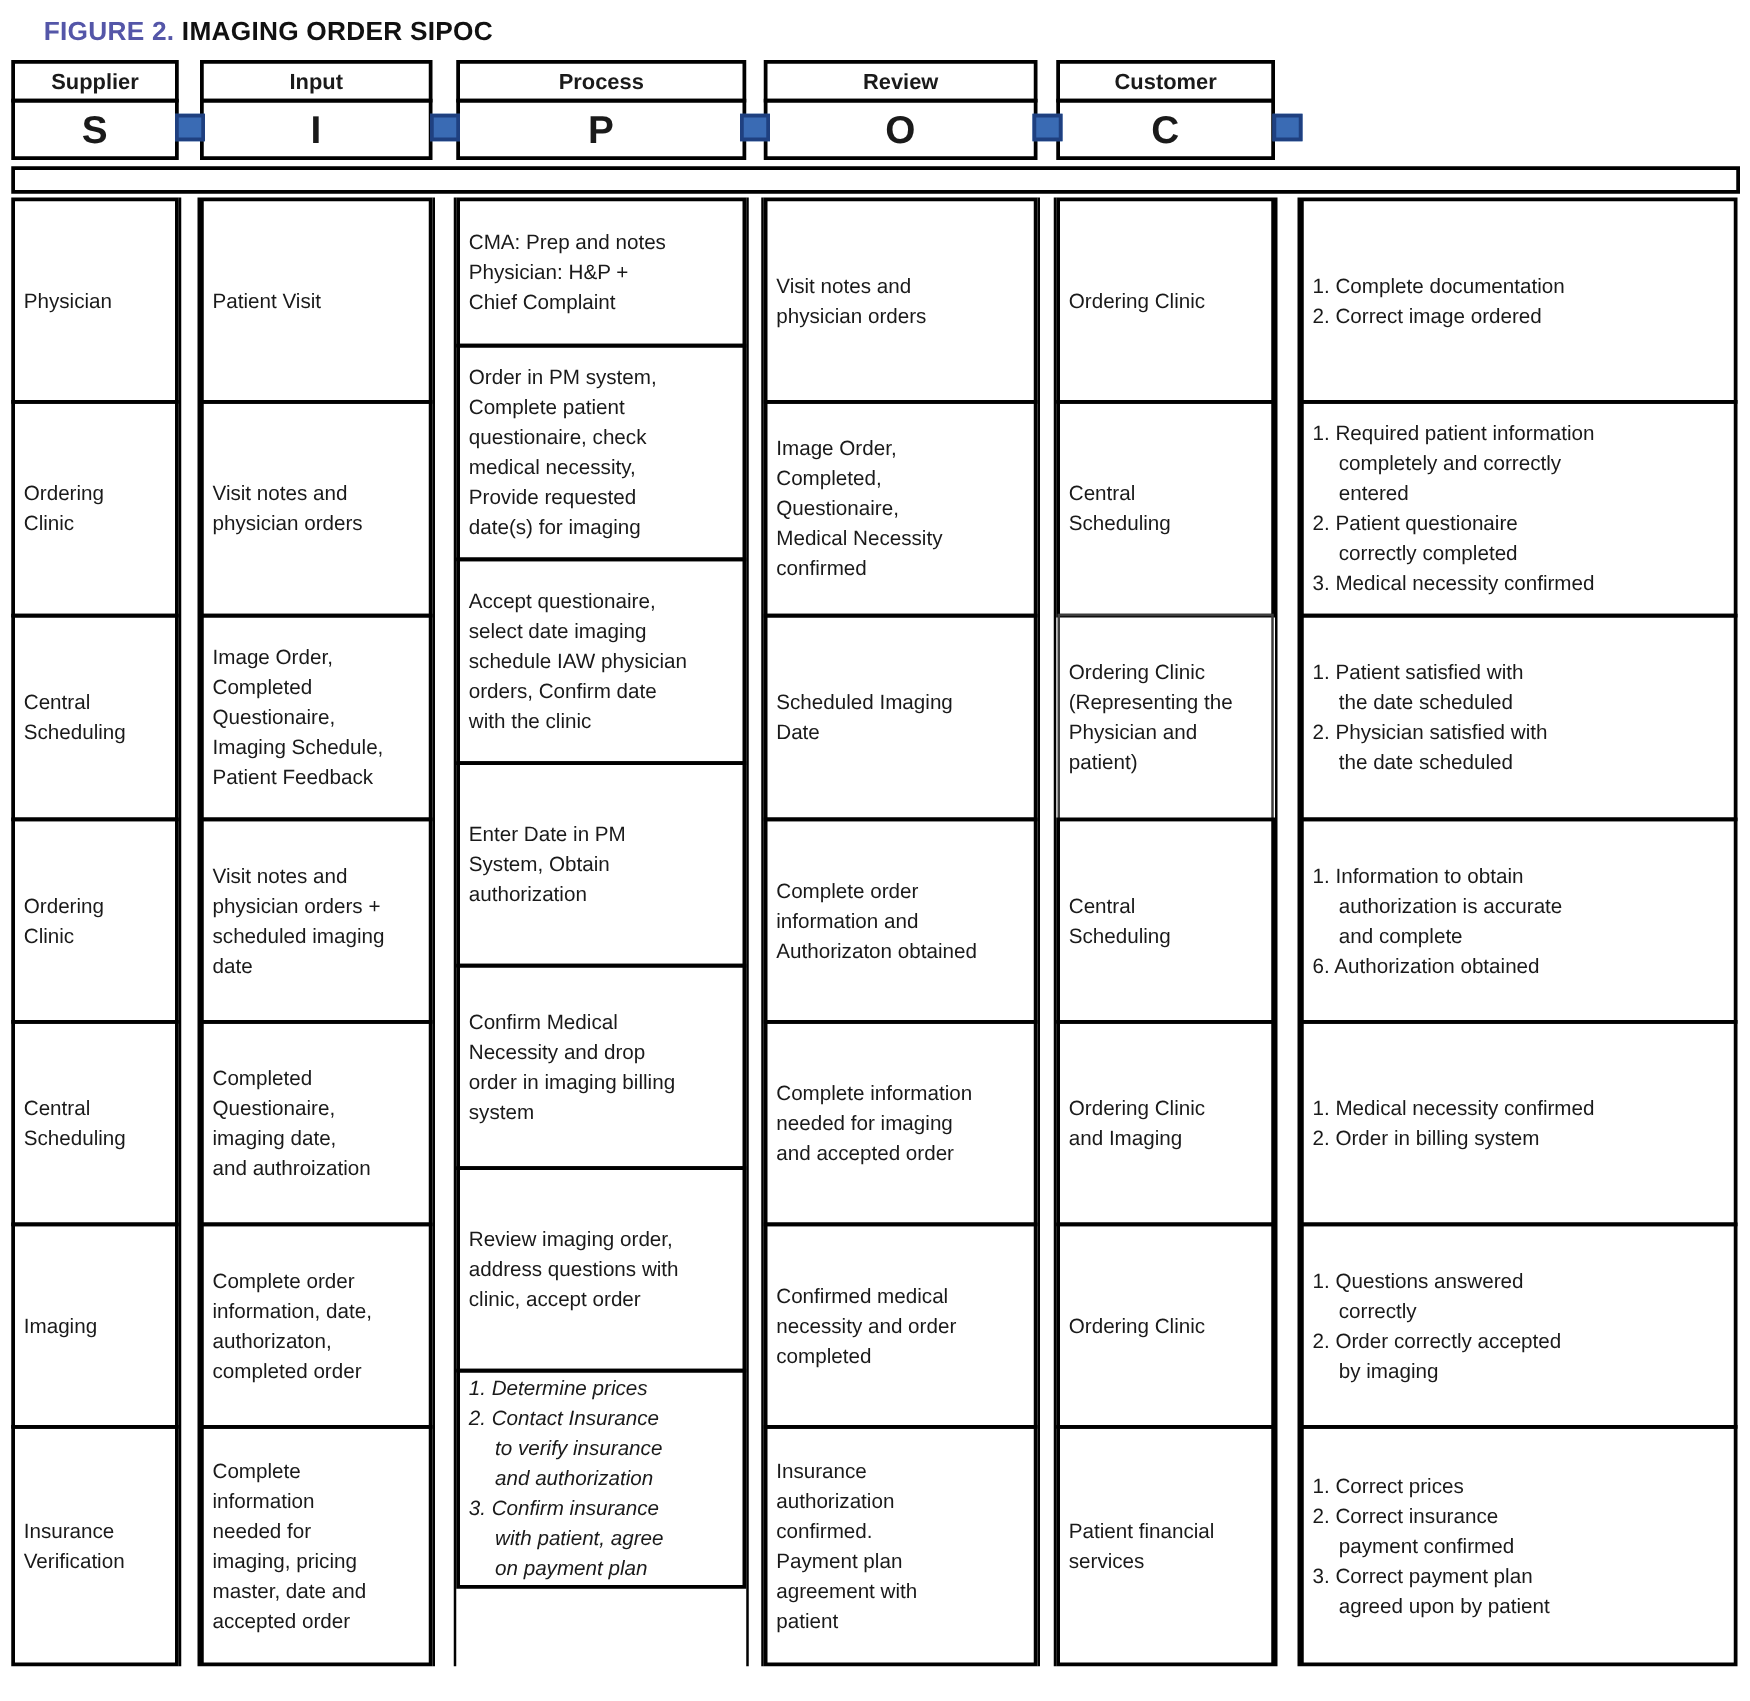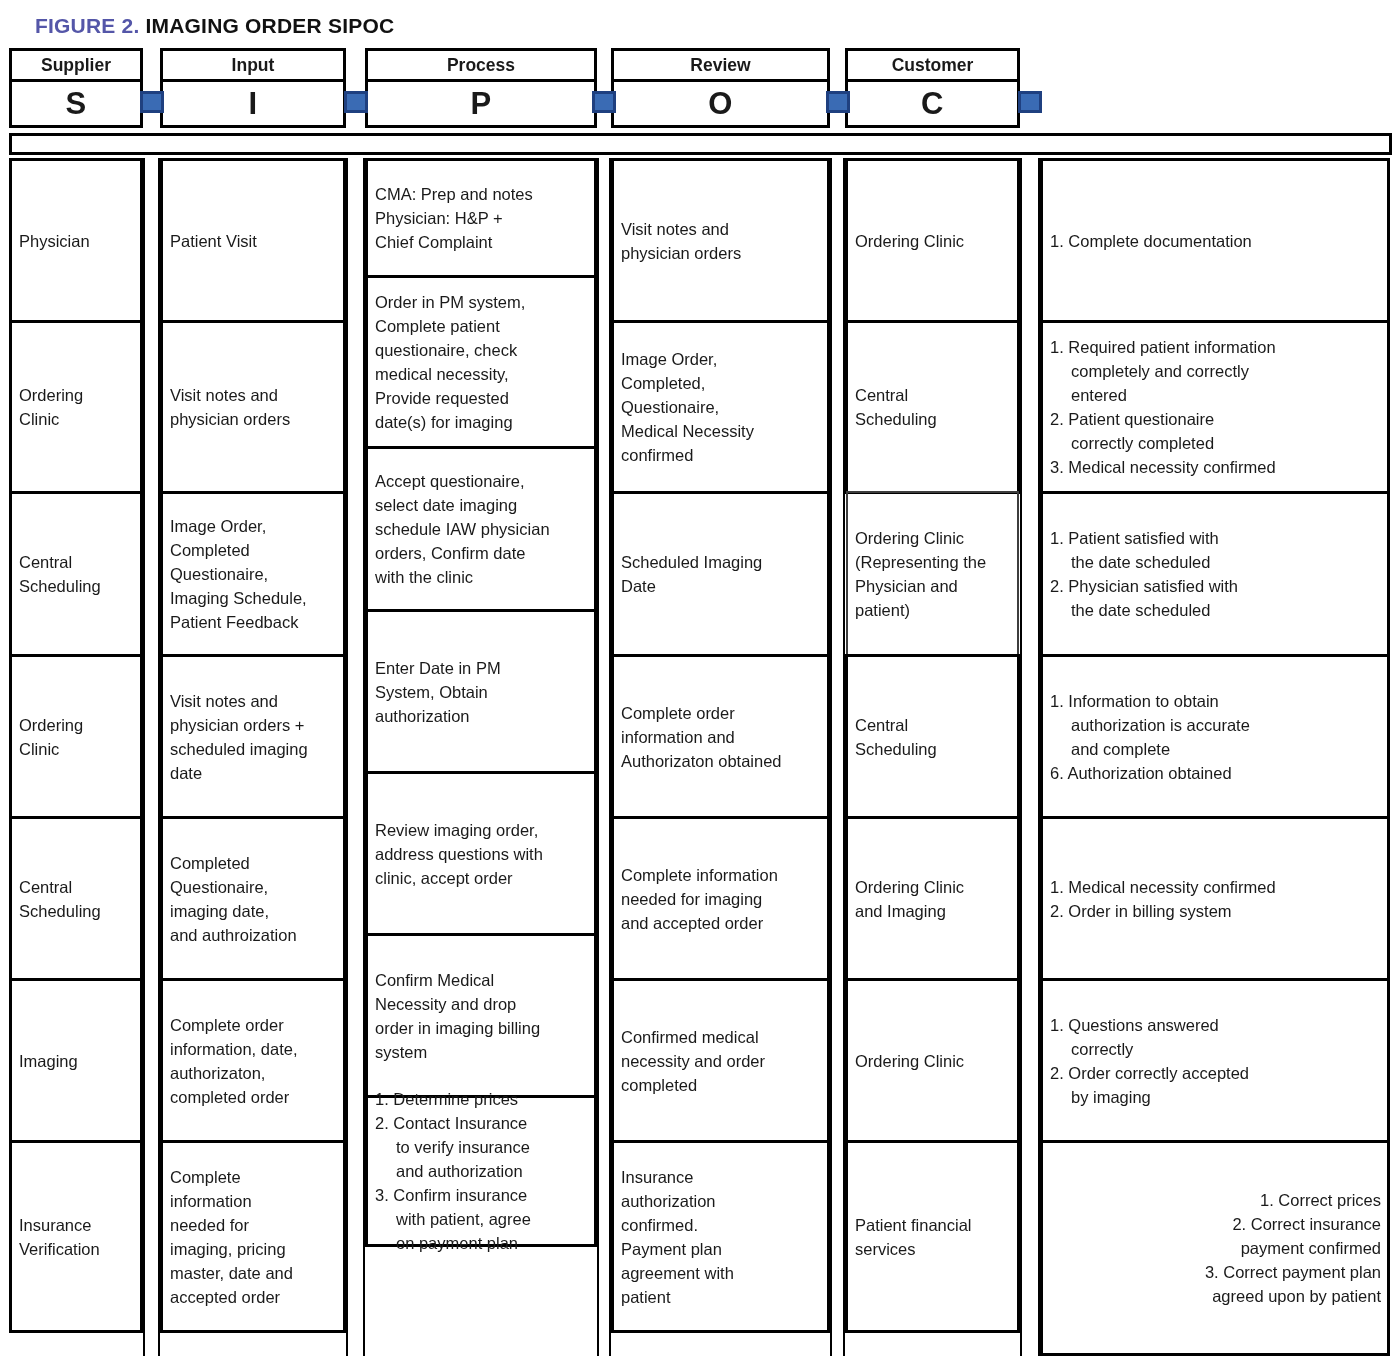--- a/index.html
+++ b/index.html
@@ -203,31 +203,31 @@
 schedule IAW physician
 orders, Confirm date
 with the clinic</div>
           </div>
           <div class="cell" style="height: 165px;">
             <div class="txt">Enter Date in PM
 System, Obtain
 authorization</div>
           </div>
           <div class="cell" style="height: 165px;">
-            <div class="txt">Review imaging order,
-address questions with
-clinic, accept order</div>
-          </div>
-          <div class="cell" style="height: 165px;">
             <div class="txt">Confirm Medical
 Necessity and drop
 order in imaging billing
 system</div>
           </div>
-          <div class="cell" style="height: 152px;">
+          <div class="cell" style="height: 165px;">
+            <div class="txt">Review imaging order,
+address questions with
+clinic, accept order</div>
+          </div>
+          <div class="cell" style="height: 176px; font-style: italic;">
             <div class="li">1. Determine prices</div>
             <div class="li">2. Contact Insurance
 to verify insurance
 and authorization</div>
             <div class="li">3. Confirm insurance
 with patient, agree
 on payment plan</div>
           </div>
         </div>
         <div class="bspacer" style="width: 14px;"></div>
@@ -299,20 +299,21 @@
           </div>
           <div class="cell" style="height: 193px;">
             <div class="txt">Patient financial
 services</div>
           </div>
         </div>
         <div class="bspacer" style="width: 20px;"></div>
         <div class="bcol" style="width: 350px;">
           <div class="cell" style="height: 165px;">
             <div class="li">1. Complete documentation</div>
+            <div class="li">2. Correct image ordered</div>
           </div>
           <div class="cell" style="height: 174px;">
             <div class="li">1. Required patient information
 completely and correctly
 entered</div>
             <div class="li">2. Patient questionaire
 correctly completed</div>
             <div class="li">3. Medical necessity confirmed</div>
           </div>
           <div class="cell" style="height: 166px;">
@@ -330,21 +331,21 @@
           <div class="cell" style="height: 165px;">
             <div class="li">1. Medical necessity confirmed</div>
             <div class="li">2. Order in billing system</div>
           </div>
           <div class="cell" style="height: 165px;">
             <div class="li">1. Questions answered
 correctly</div>
             <div class="li">2. Order correctly accepted
 by imaging</div>
           </div>
-          <div class="cell" style="height: 216px; text-align: right;">
+          <div class="cell" style="height: 193px;">
             <div class="li">1. Correct prices</div>
             <div class="li">2. Correct insurance
 payment confirmed</div>
             <div class="li">3. Correct payment plan
 agreed upon by patient</div>
           </div>
         </div>
       </div>
   </div>
 </div>

